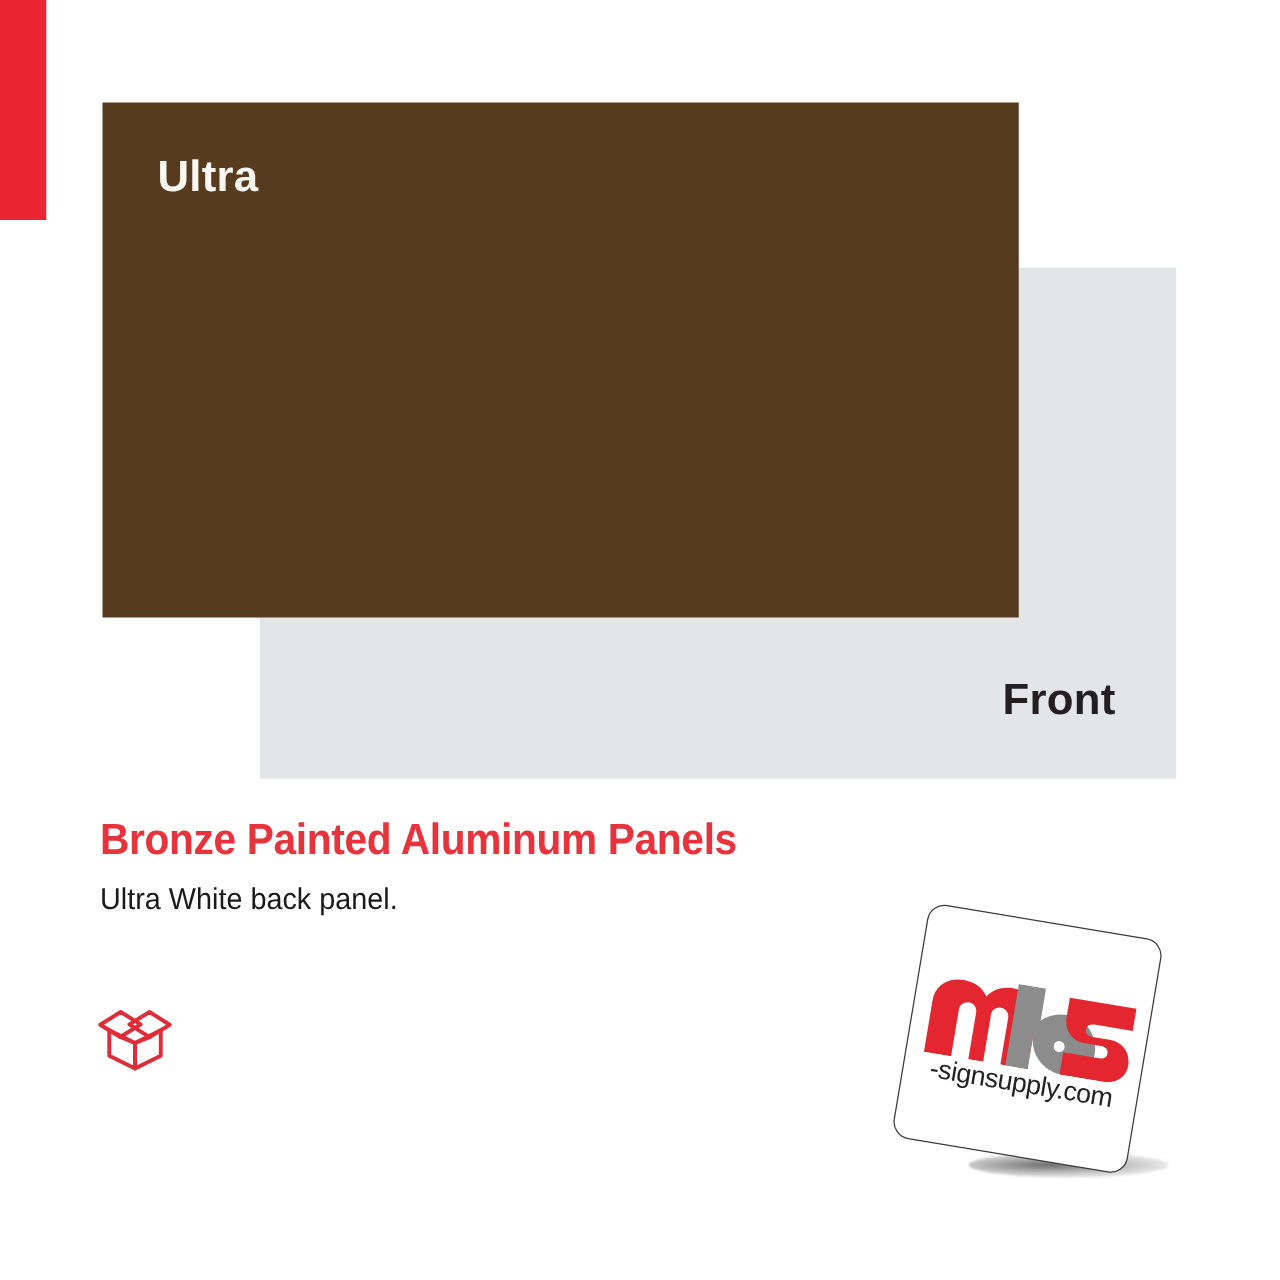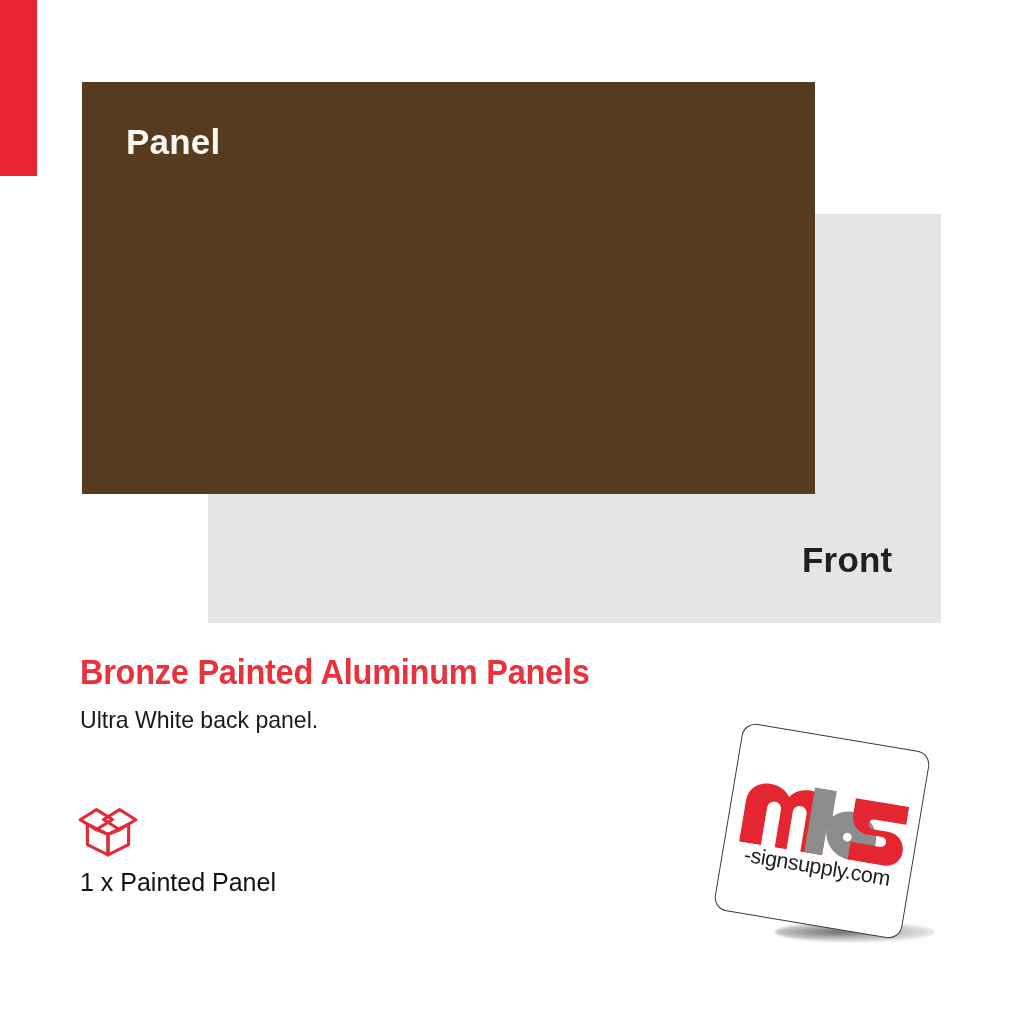--- a/index.html
+++ b/index.html
@@ -179,21 +179,21 @@
 <div id="page">
 
   <div class="accent-bar"></div>
 
   <div class="panel-stage">
 
     <div class="panel-back"></div>
 
     <div class="panel-front"></div>
 
-    <div class="panel-label label-front">Panel</div>
+    <div class="panel-label label-front">Ultra</div>
 
     <div class="panel-label label-back">Front</div>
   </div>
 
   <div class="product-title">Bronze Painted Aluminum Panels</div>
 
   <div class="product-subtitle">Ultra White back panel.</div>
 
   <div class="box-icon">
     <svg viewBox="0 0 62 52" width="62" height="52" aria-hidden="true">
@@ -205,21 +205,20 @@
 
         <path d="M10.4 18.2 L10.4 38.6 L31.0 48.8 L31.0 28.4 Z"></path>
 
         <path d="M51.6 18.2 L51.6 38.6 L31.0 48.8 L31.0 28.4 Z"></path>
 
         <path d="M19.2 23.6 L31.0 28.4 L42.7 23.7"></path>
       </g>
     </svg>
   </div>
 
-  <div class="contents-text">1 x Painted Panel</div>
 
   <div class="logo-wrap">
 
     <div class="logo-shadow"></div>
 
     <div class="logo-card">
       <div class="logo-inner">
 
         <div class="logo-mark">
           <svg viewBox="0 0 166 66" width="166" height="66" aria-hidden="true">

